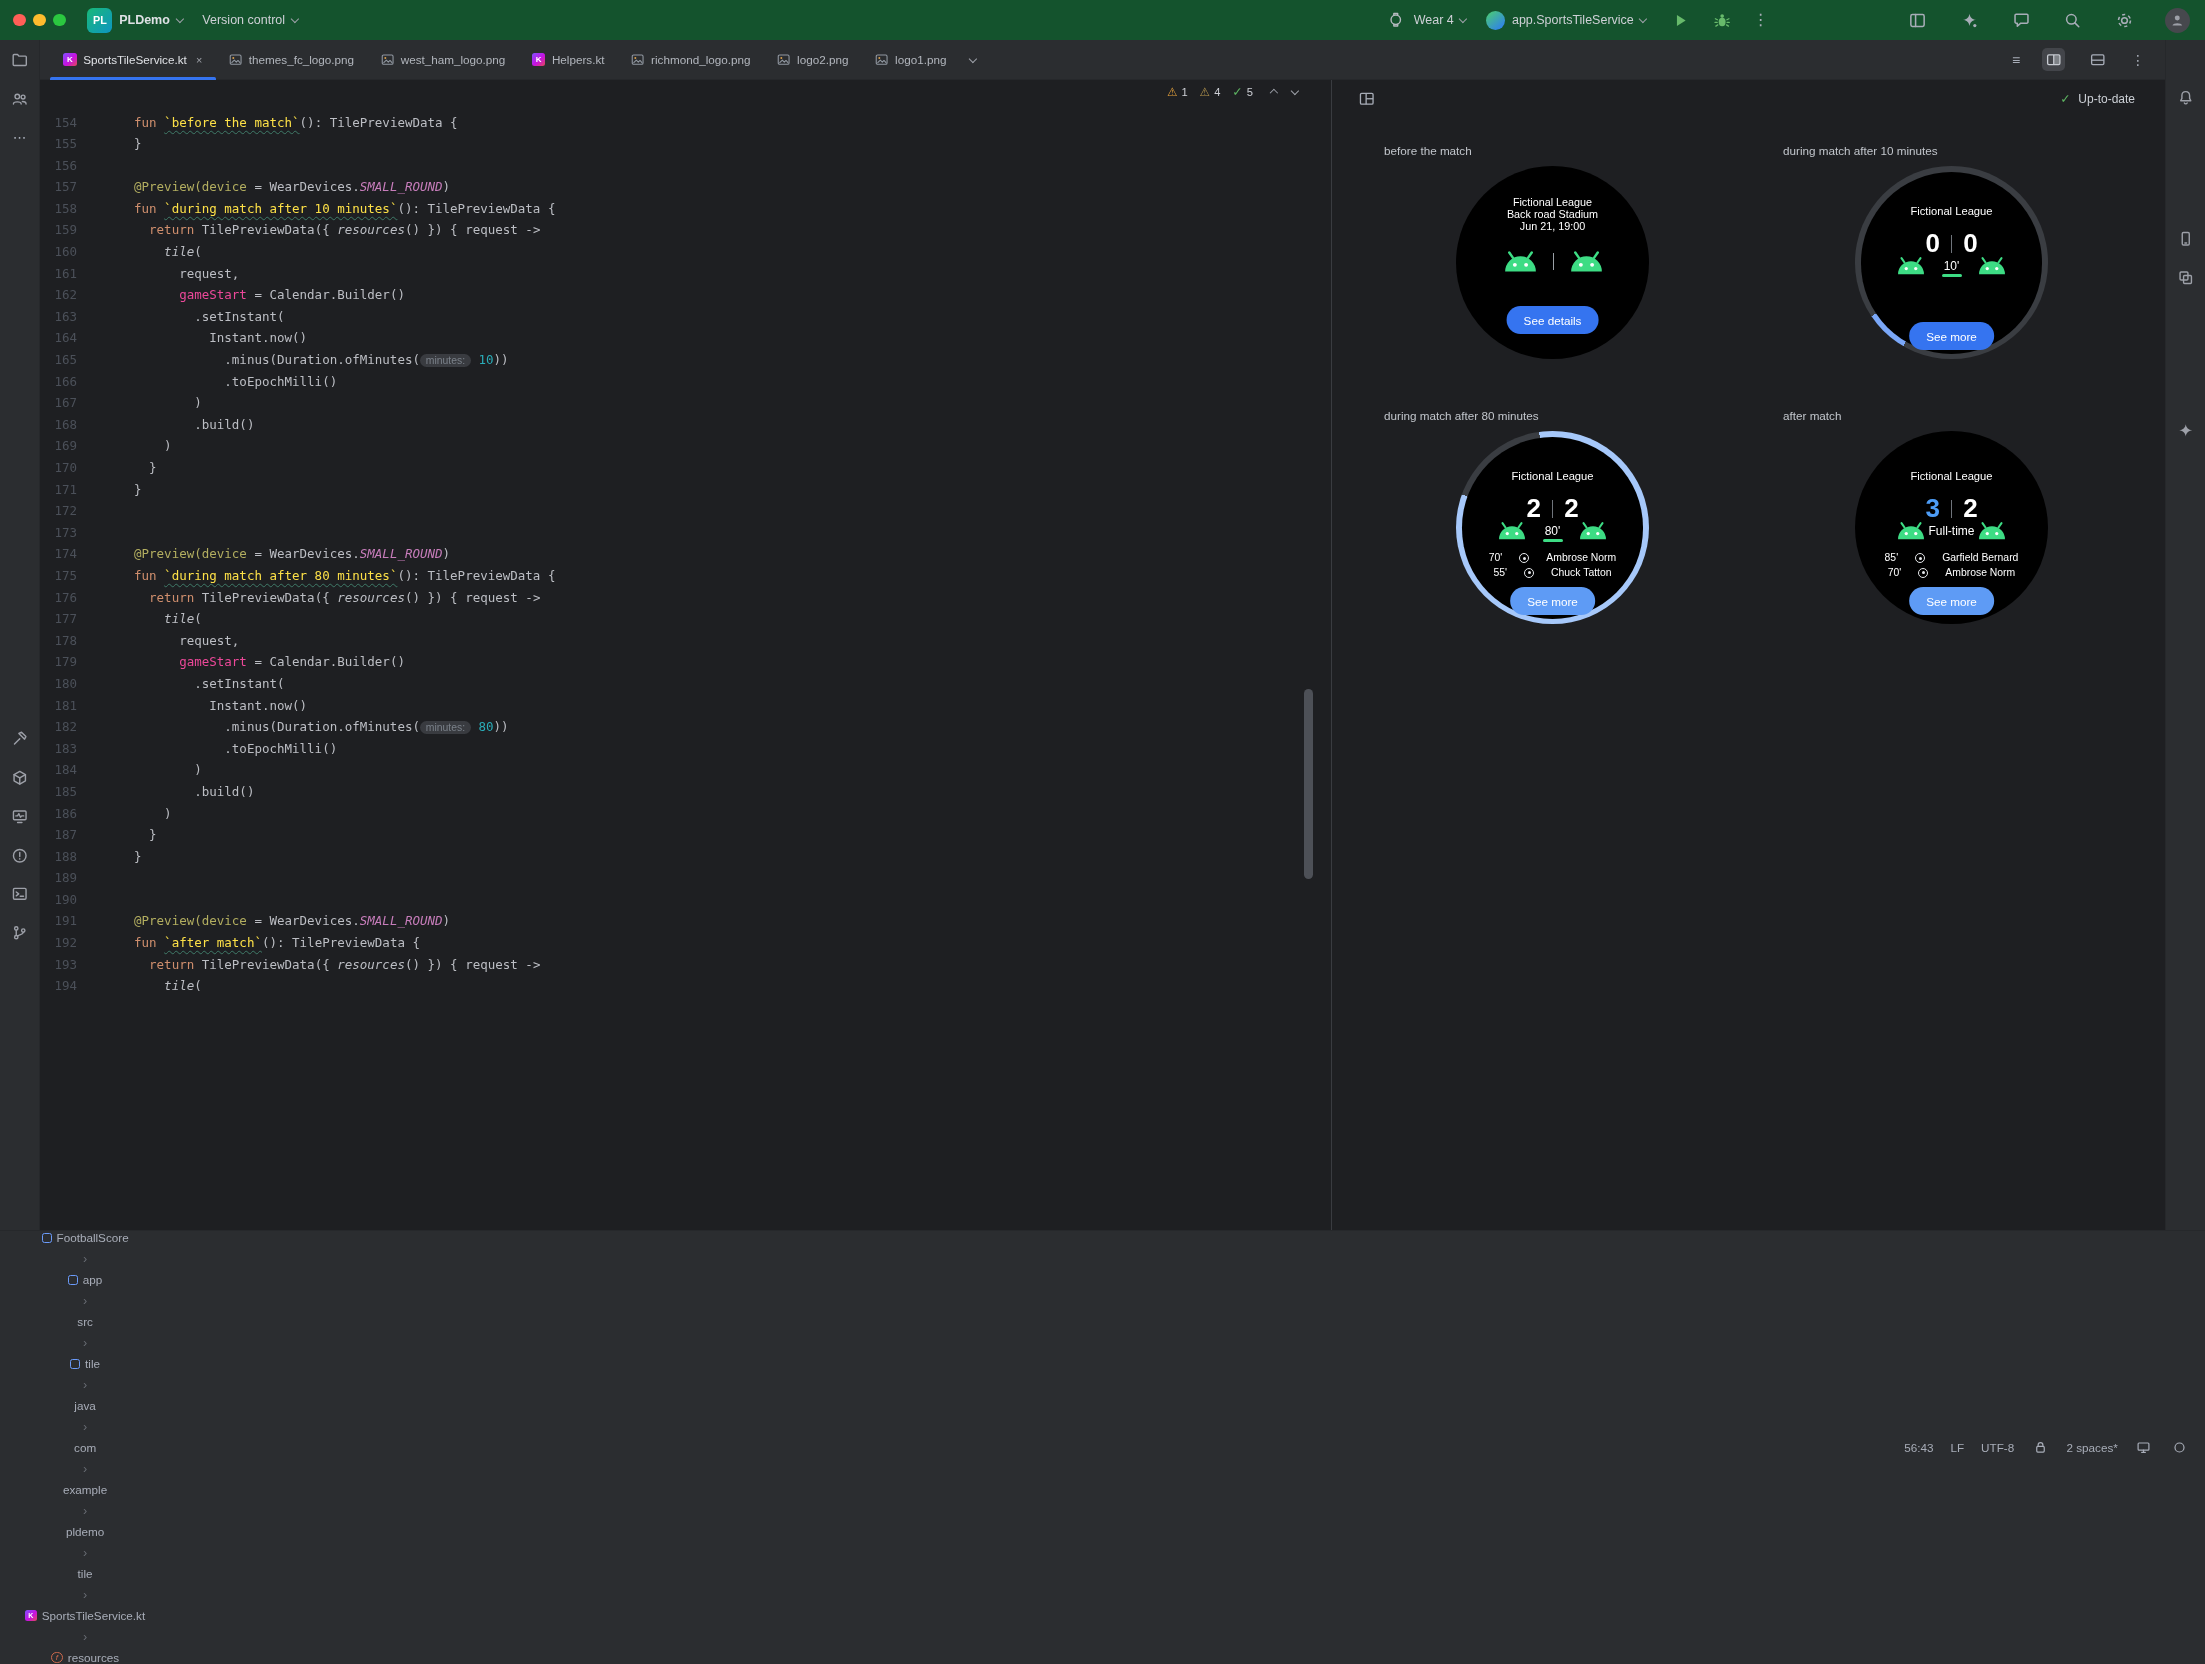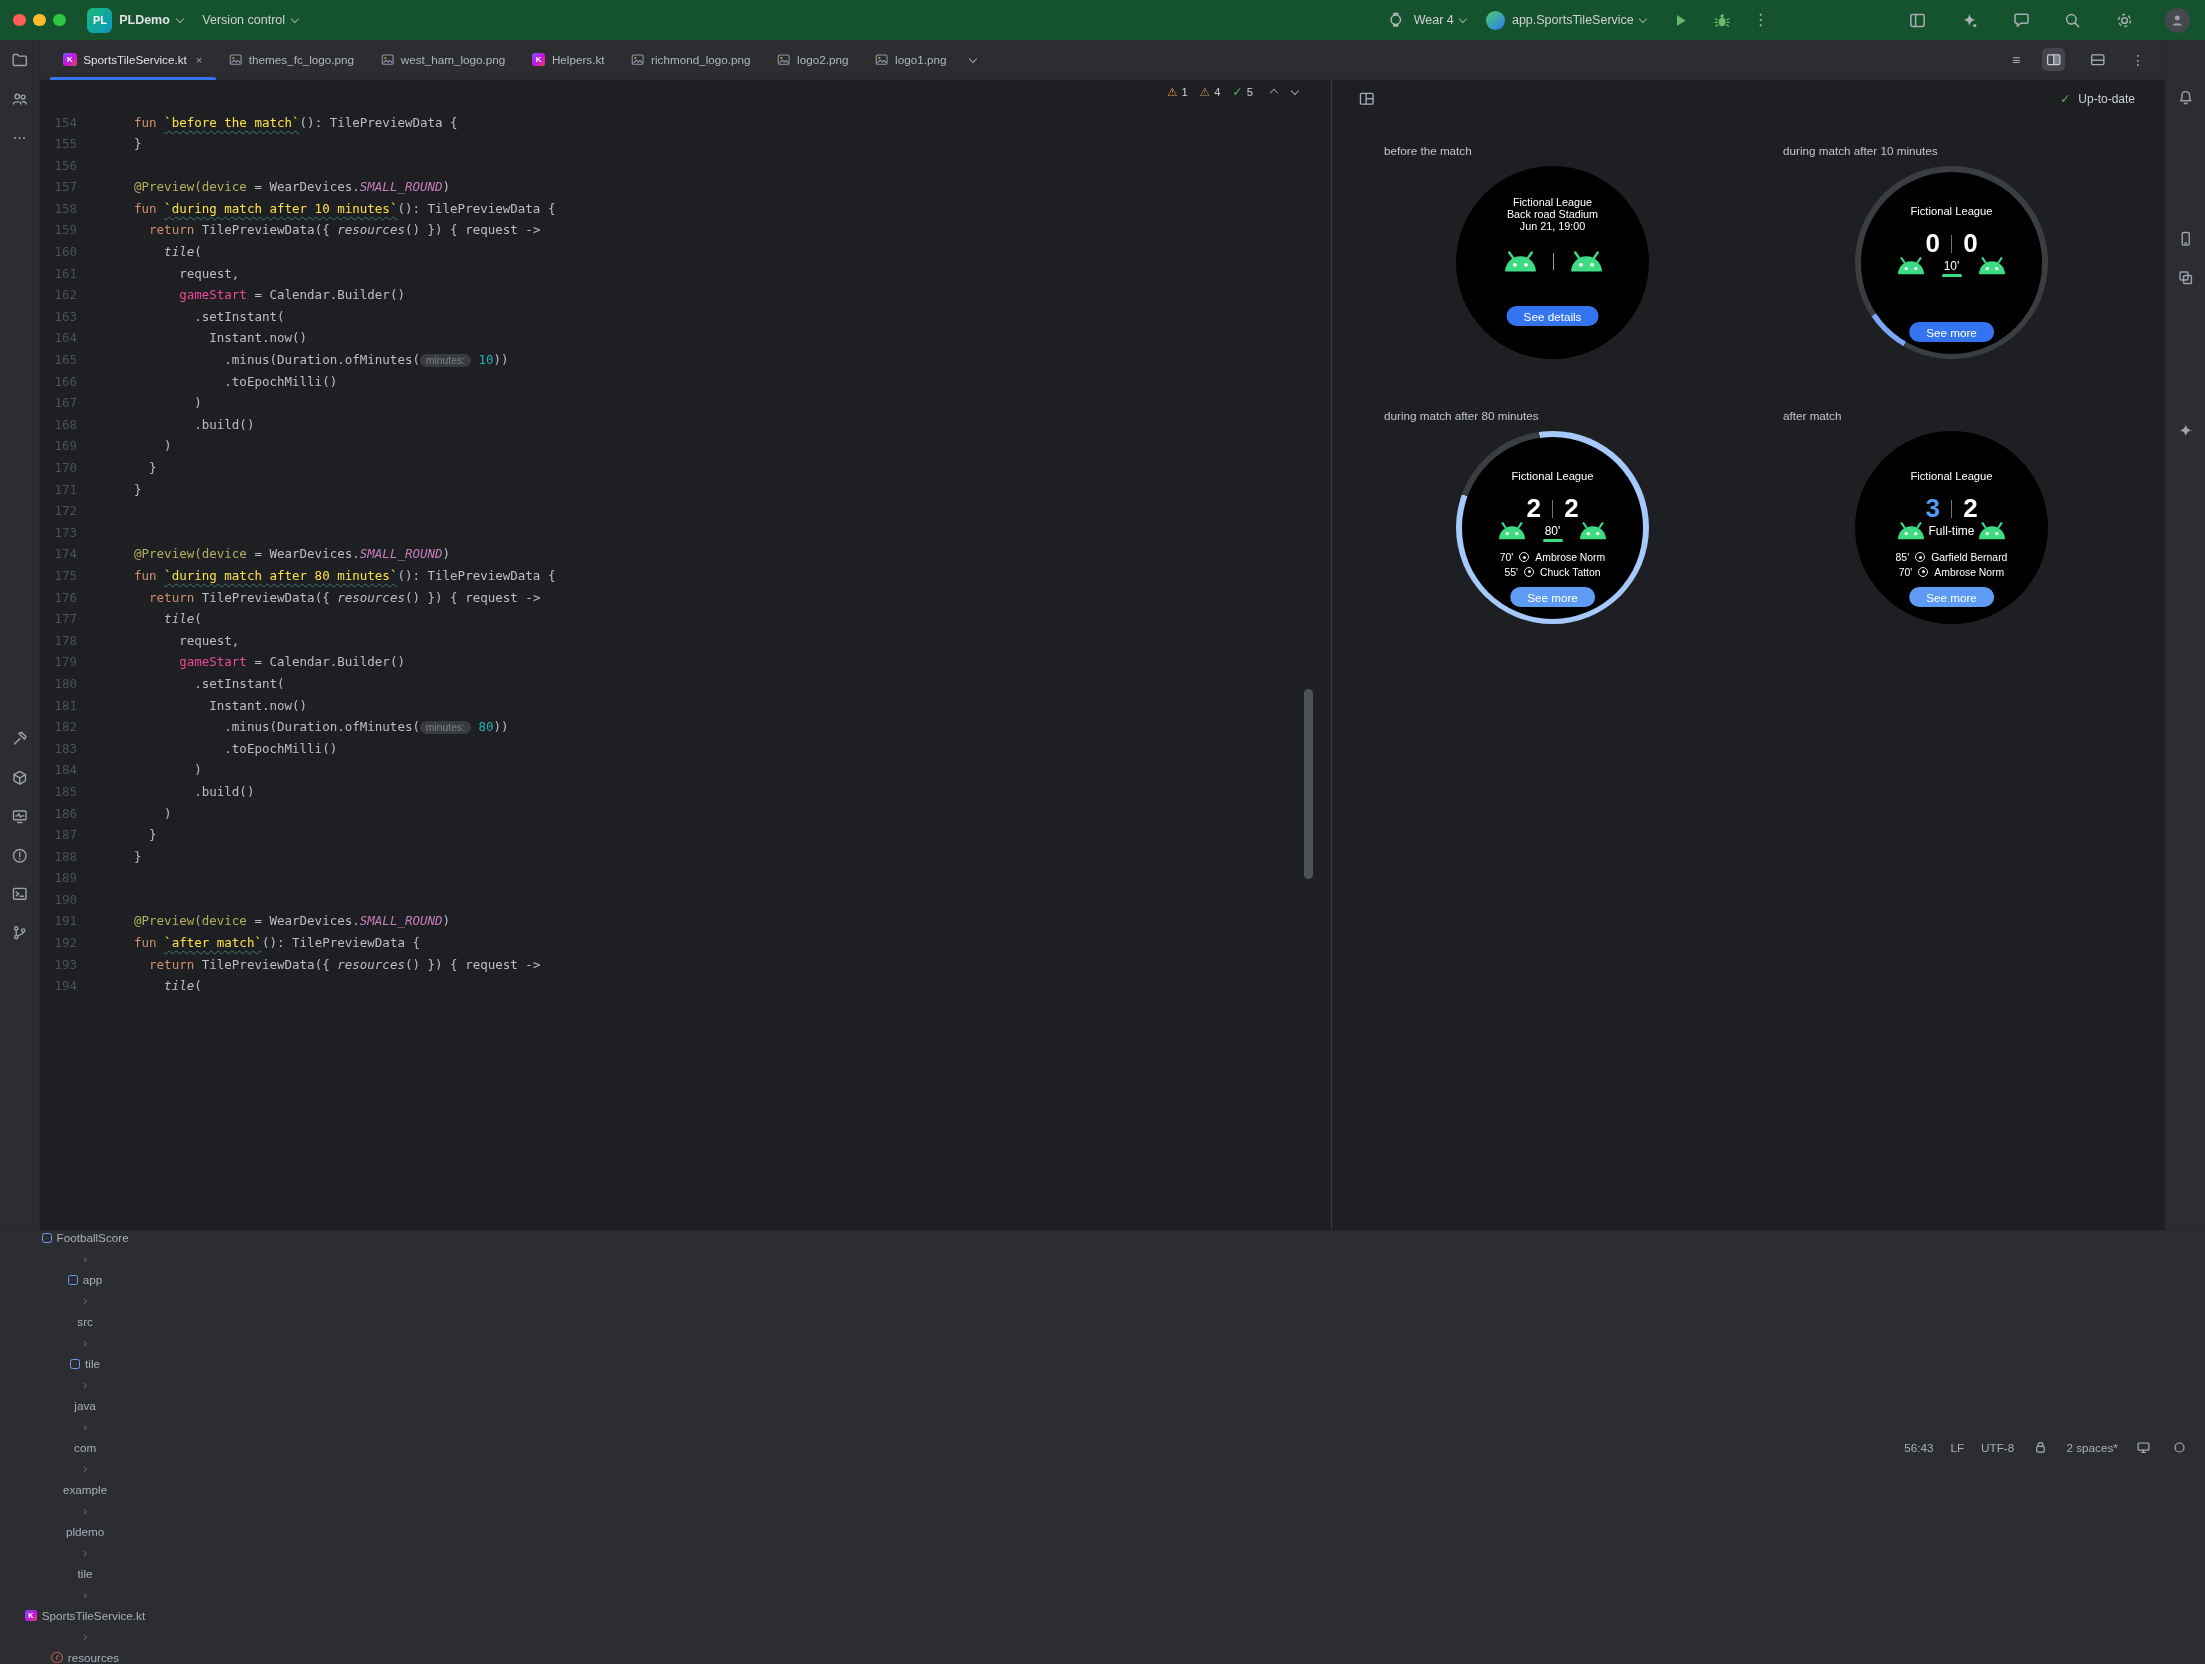--- a/index.html
+++ b/index.html
@@ -96,24 +96,24 @@
   .w-score .hl { color:#4d9cf5; }
   .sdiv { width:1.7px; height:18.3px; background:#6f747b; }
   .w-time { position:absolute; top:93px; left:0; right:0; text-align:center; color:#fff; font-size:12px; }
   .w-timebar { position:absolute; top:108px; left:50%; transform:translateX(-50%); width:20px; height:2.5px; border-radius:1.7px; background:#3ddc84; }
   .andro { position:absolute; top:90px; display:flex; }
   .andro.l { left:40px; } .andro.r { right:40px; }
   .b-andro { position:absolute; top:84px; display:flex; }
   .b-andro.l { left:46px; } .b-andro.r { right:44px; }
   .b-div { position:absolute; top:87px; left:50%; width:1.2px; height:16.6px; background:#9aa0a6; }
   .w-scorers { position:absolute; top:121px; left:0; right:0; display:flex; flex-direction:column; align-items:center; gap:3.3px; color:#fff; font-size:10.4px; }
-  .srow { display:flex; align-items:flex-start; gap:6px; }
+  .srow { display:flex; align-items:flex-end; gap:17px; }
   .ball { width:10px; height:10px; border:1.2px solid #e8eaed; border-radius:50%; position:relative; }
   .ball::after { content:""; position:absolute; inset:2.5px; background:#e8eaed; border-radius:50%; }
-  .w-btn { position:absolute; top:156px; left:50%; transform:translateX(-50%); height:20px; border-radius:14px; padding:0 17.5px; display:flex; align-items:center; color:#fff; font-size:11.7px; white-space:nowrap; }
+  .w-btn { position:absolute; top:156px; left:50%; transform:translateX(-50%); height:28px; border-radius:14px; padding:0 17.5px; display:flex; align-items:center; color:#fff; font-size:11.7px; white-space:nowrap; }
   .w-btn.high { top:140px; }
 
   
   .statusbar { flex:0 0 40px; background:#2b2d30; border-top:0.8px solid #26282b; display:flex; align-items:center; padding:0 16.6px 0 25px; font-size:11.7px; color:#a8adb8; }
   .bc { display:flex; align-items:center; gap:7.5px;flex-direction:column; }
   .bc-item { display:flex; align-items:center; gap:5px; color:#a8adb8; white-space:nowrap; }
   .bc-sep { color:#686c73; font-size:12.5px; }
   .bc-mod { width:10px; height:10px; border:1.2px solid #6b9bfa; border-radius:2.5px; flex:0 0 10px; }
   .bc-k { width:11.7px; height:11.7px; border-radius:2.5px; background:linear-gradient(135deg,#7f52ff 0%,#c811e2 55%,#e44857 100%); color:#fff; font-size:7px; font-weight:700; display:flex; align-items:center; justify-content:center; flex:0 0 11.7px; }
   .bc-fn { width:11.7px; height:11.7px; border:1.2px solid #cf6a4d; border-radius:50%; color:#cf6a4d; font-size:8px; font-style:italic; display:flex; align-items:center; justify-content:center; line-height:1; flex:0 0 11.7px; }

